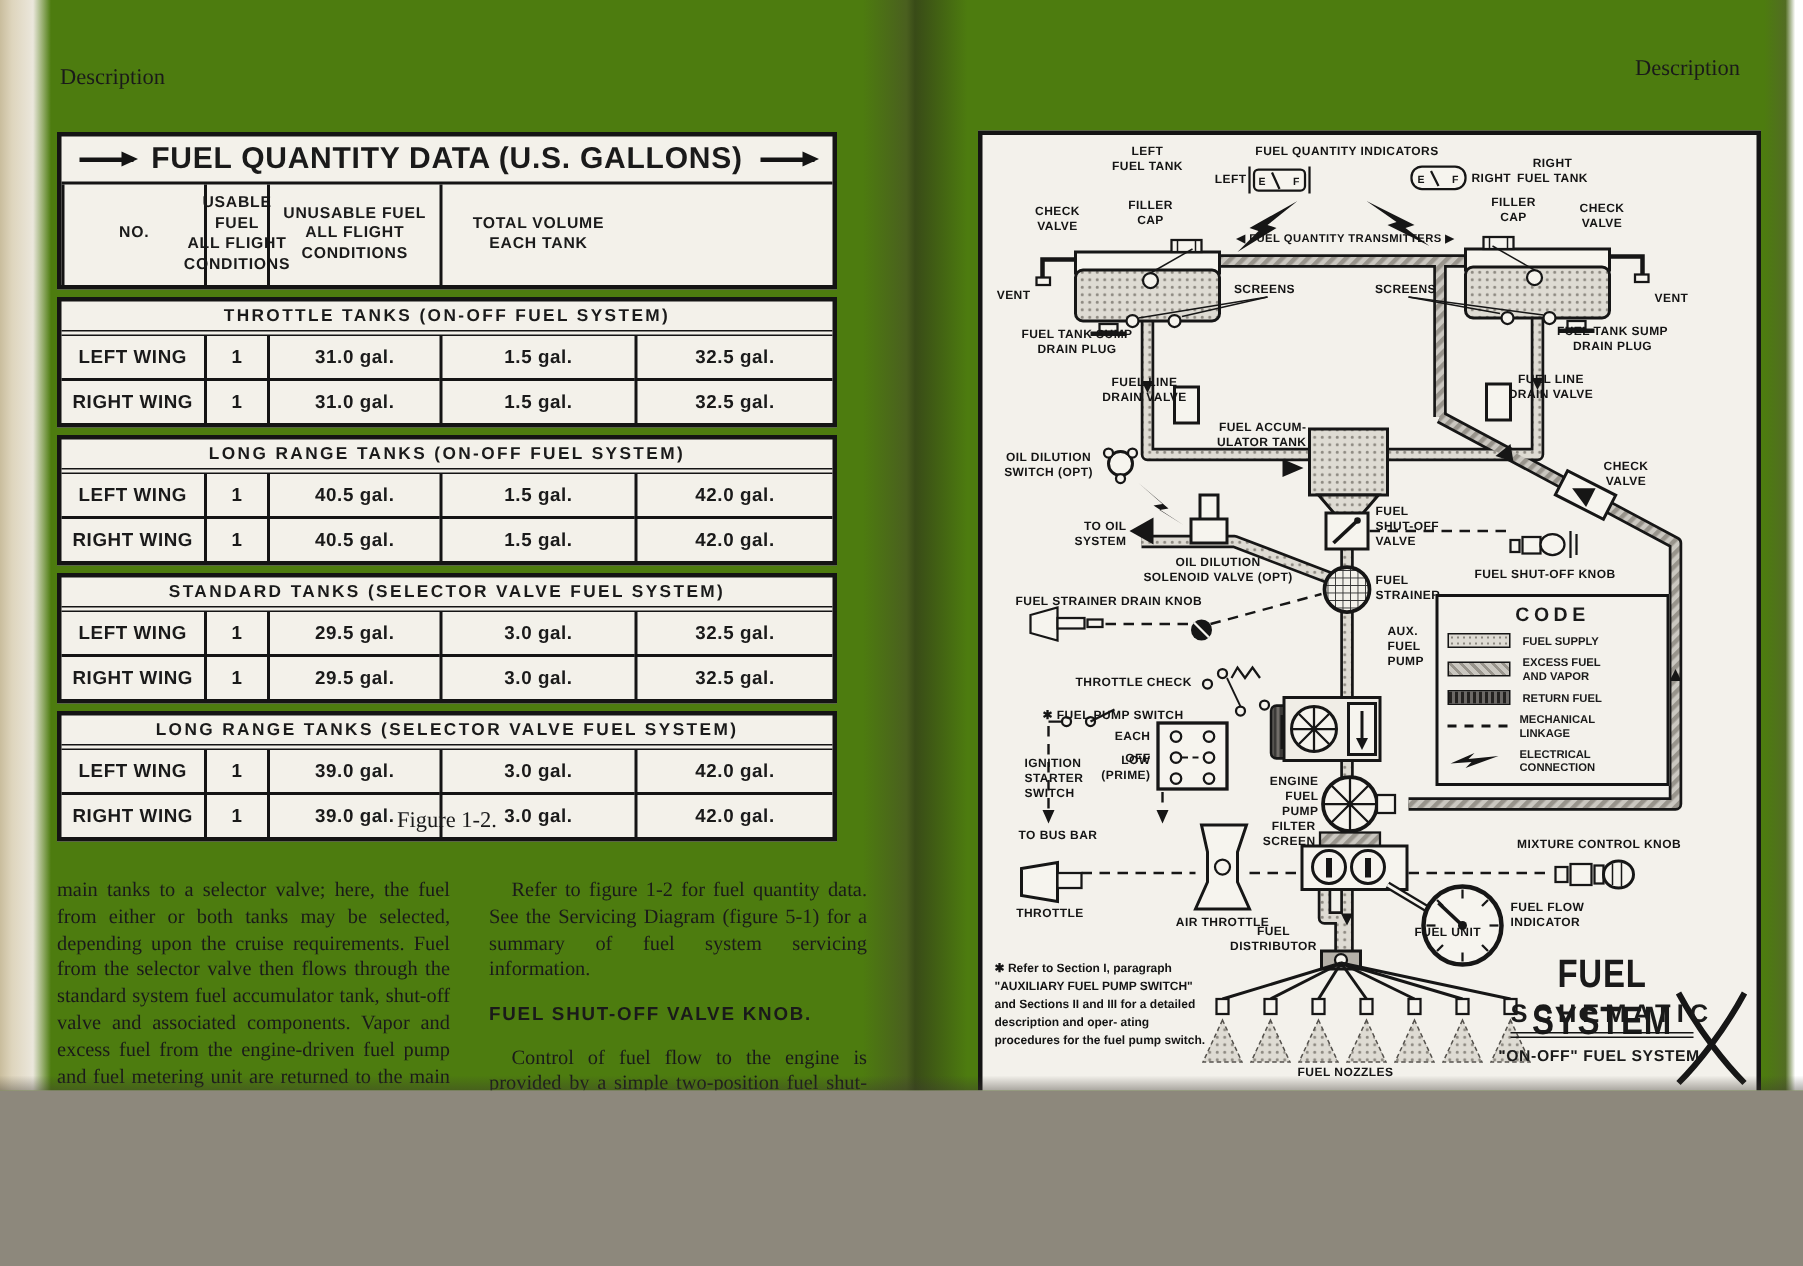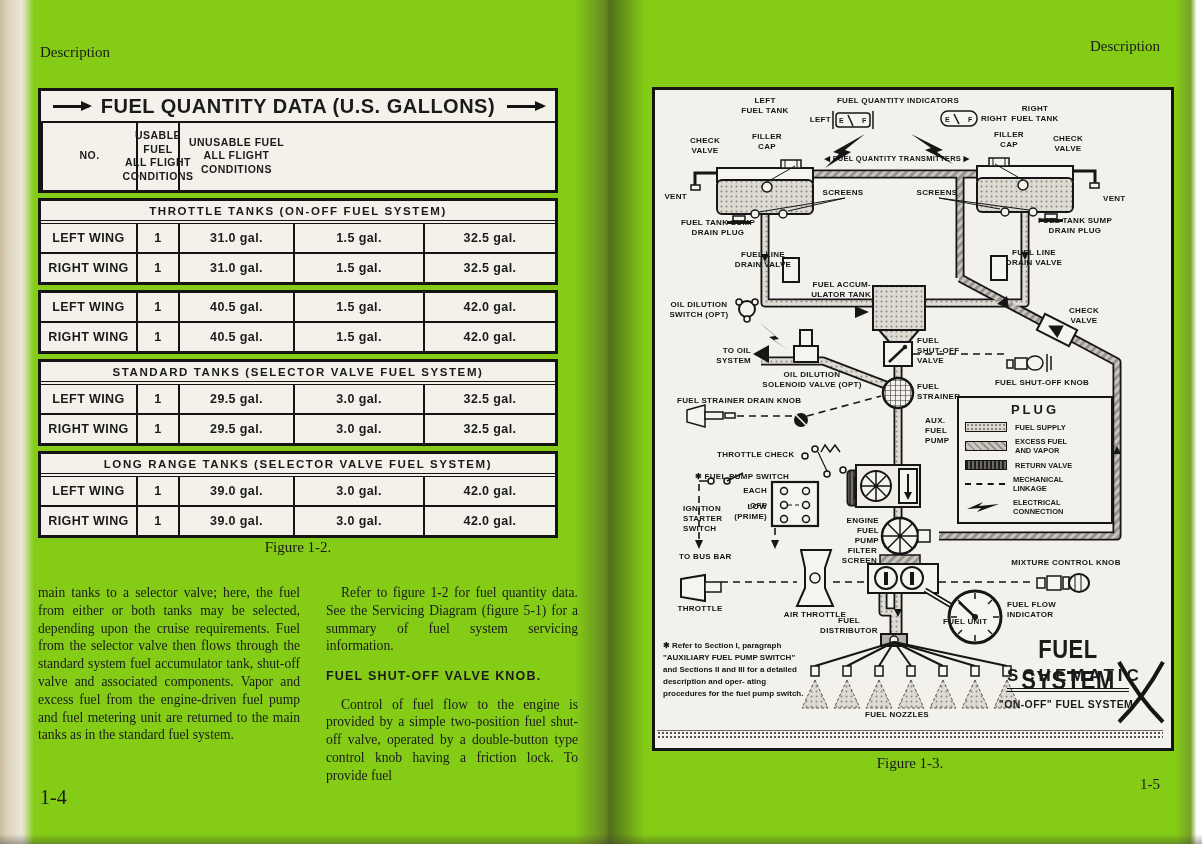--- a/index.html
+++ b/index.html
@@ -1,16 +1,16 @@
 <!DOCTYPE html>
 <html><head>
 <meta charset="utf-8">
 <style>
   html,body{margin:0;padding:0;background:#8d887c;}
-  #scan{position:relative;width:1202px;height:844px;background:#84cc16;overflow:hidden;
+  #scan{position:relative;width:1202px;height:727px;background:#4d7c0f;overflow:hidden;
         font-family:"Liberation Sans",sans-serif;color:#1a1a1a;}
   .serif{font-family:"Liberation Serif",serif;}
   .abs{position:absolute;}
   
   .edge-left{position:absolute;left:0;top:0;width:34px;height:844px;
      background:linear-gradient(90deg,#c9bd9d 0,#ded5bd 8px,#ebe7dc 22px,rgba(0,0,0,0) 34px);}
   .gutter{position:absolute;left:575px;top:0;width:70px;height:844px;
      background:linear-gradient(90deg,rgba(0,0,0,0) 0,rgba(70,60,50,.45) 42%,rgba(40,35,30,.55) 50%,rgba(0,0,0,0) 100%);}
   .edge-right{position:absolute;right:0;top:0;width:26px;height:844px;
      background:linear-gradient(90deg,rgba(0,0,0,0),rgba(90,80,70,.35) 55%,#fff 80%,#fff 100%);}
@@ -79,20 +79,22 @@
         <span class="arr"></span>
       </div>
       <div class="tgrid">
         <div class="th bl">NO.</div>
         <div class="th bl">USABLE FUEL
 ALL FLIGHT
 CONDITIONS</div>
         <div class="th bl">UNUSABLE FUEL
 ALL FLIGHT
 CONDITIONS</div>
+        <div class="th bl">TOTAL VOLUME
+EACH TANK</div>
       </div>
     </div>
 
     <div class="sec">
       <div class="band">THROTTLE TANKS (ON-OFF FUEL SYSTEM)</div>
       <div class="tgrid">
         <div class="td">LEFT WING</div>
         <div class="td bl">1</div>
         <div class="td bl">31.0 gal.</div>
         <div class="td bl">1.5 gal.</div>
@@ -101,20 +103,21 @@
       <div class="tgrid rline">
         <div class="td">RIGHT WING</div>
         <div class="td bl">1</div>
         <div class="td bl">31.0 gal.</div>
         <div class="td bl">1.5 gal.</div>
         <div class="td bl">32.5 gal.</div>
       </div>
     </div>
 
     <div class="sec">
+      <div class="band">LONG RANGE TANKS (ON-OFF FUEL SYSTEM)</div>
       <div class="tgrid">
         <div class="td">LEFT WING</div>
         <div class="td bl">1</div>
         <div class="td bl">40.5 gal.</div>
         <div class="td bl">1.5 gal.</div>
         <div class="td bl">42.0 gal.</div>
       </div>
       <div class="tgrid rline">
         <div class="td">RIGHT WING</div>
         <div class="td bl">1</div>
@@ -519,21 +522,21 @@
     <div class="lbl r" style="left:52px;top:256px;width:44px;">TO OIL
 SYSTEM</div>
     <div class="lbl" style="left:92px;top:280px;width:130px;">OIL DILUTION
 SOLENOID VALVE (OPT)</div>
     <div class="lbl l" style="left:22px;top:306px;width:152px;">FUEL STRAINER DRAIN KNOB</div>
     <div class="lbl" style="left:406px;top:216px;width:46px;">CHECK
 VALVE</div>
     <div class="lbl l" style="left:262px;top:246px;width:56px;">FUEL
 SHUT-OFF
 VALVE</div>
-    <div class="lbl" style="left:328px;top:288px;width:118px;">FUEL SHUT-OFF KNOB</div>
+    <div class="lbl" style="left:316px;top:288px;width:118px;">FUEL SHUT-OFF KNOB</div>
     <div class="lbl l" style="left:262px;top:292px;width:52px;">FUEL
 STRAINER</div>
     <div class="lbl l" style="left:270px;top:326px;width:40px;">AUX.
 FUEL
 PUMP</div>
     <div class="lbl l" style="left:62px;top:360px;width:92px;">THROTTLE CHECK</div>
     <div class="lbl l" style="left:40px;top:382px;width:116px;">✱ FUEL PUMP SWITCH</div>
     <div class="lbl r" style="left:84px;top:396px;width:28px;">EACH</div>
     <div class="lbl r" style="left:84px;top:411px;width:28px;">OFF</div>
     <div class="lbl r" style="left:66px;top:412px;width:46px;">LOW
@@ -551,33 +554,33 @@
     <div class="lbl" style="left:344px;top:468px;width:134px;">MIXTURE CONTROL KNOB</div>
     <div class="lbl l" style="left:352px;top:510px;width:62px;">FUEL FLOW
 INDICATOR</div>
     <div class="lbl" style="left:14px;top:514px;width:62px;">THROTTLE</div>
     <div class="lbl" style="left:118px;top:520px;width:84px;">AIR THROTTLE</div>
     <div class="lbl" style="left:158px;top:526px;width:72px;">FUEL
 DISTRIBUTOR</div>
     <div class="lbl" style="left:196px;top:620px;width:92px;">FUEL NOZZLES</div>
 
     <div class="legend">
-      <div class="ttl">PLUG</div>
+      <div class="ttl">CODE</div>
       <div class="lrow">
         <div class="sw supply"></div>
         <div class="txt">FUEL SUPPLY</div>
       </div>
       <div class="lrow">
         <div class="sw excess"></div>
         <div class="txt">EXCESS FUEL
 AND VAPOR</div>
       </div>
       <div class="lrow">
         <div class="sw return"></div>
-        <div class="txt">RETURN VALVE</div>
+        <div class="txt">RETURN FUEL</div>
       </div>
       <div class="lrow">
         <div class="sw mech"></div>
         <div class="txt">MECHANICAL
 LINKAGE</div>
       </div>
       <div class="lrow">
         <svg width="40" height="12" style="flex:none;">
           <polygon points="2,8 18,1 14,5 34,3 12,11 16,7" fill="#161616"></polygon>
         </svg>

